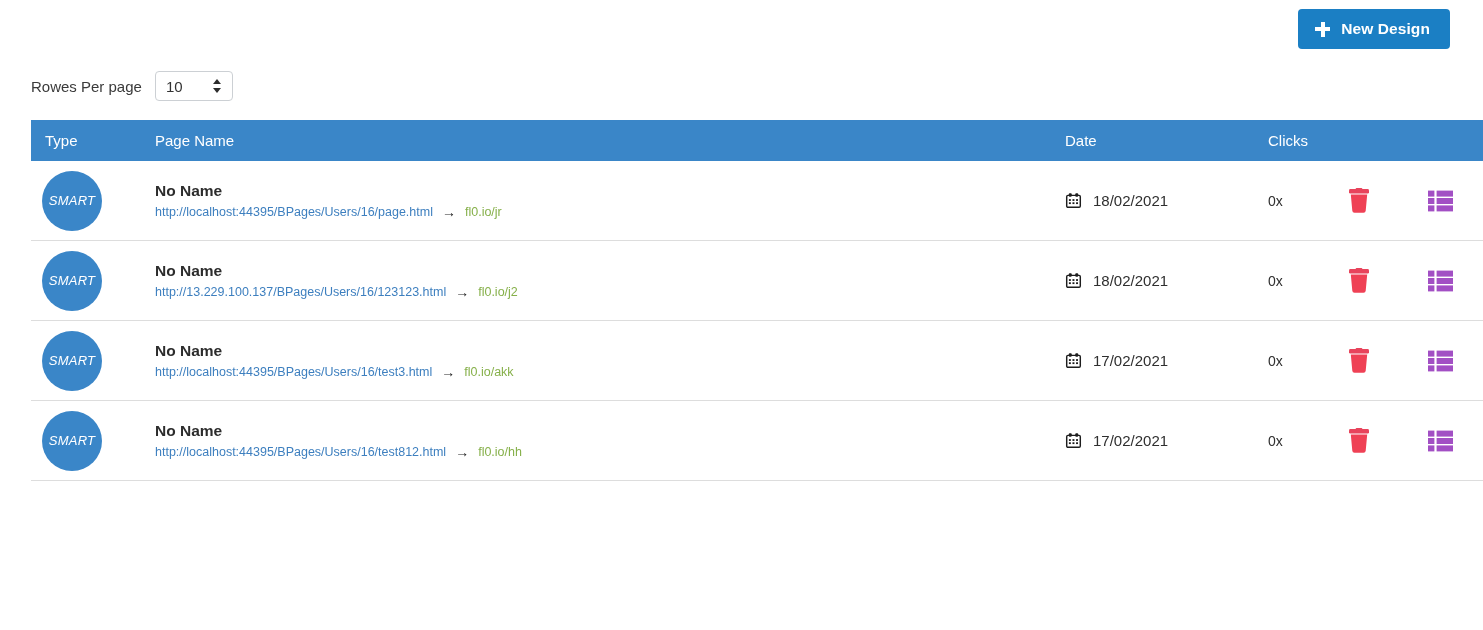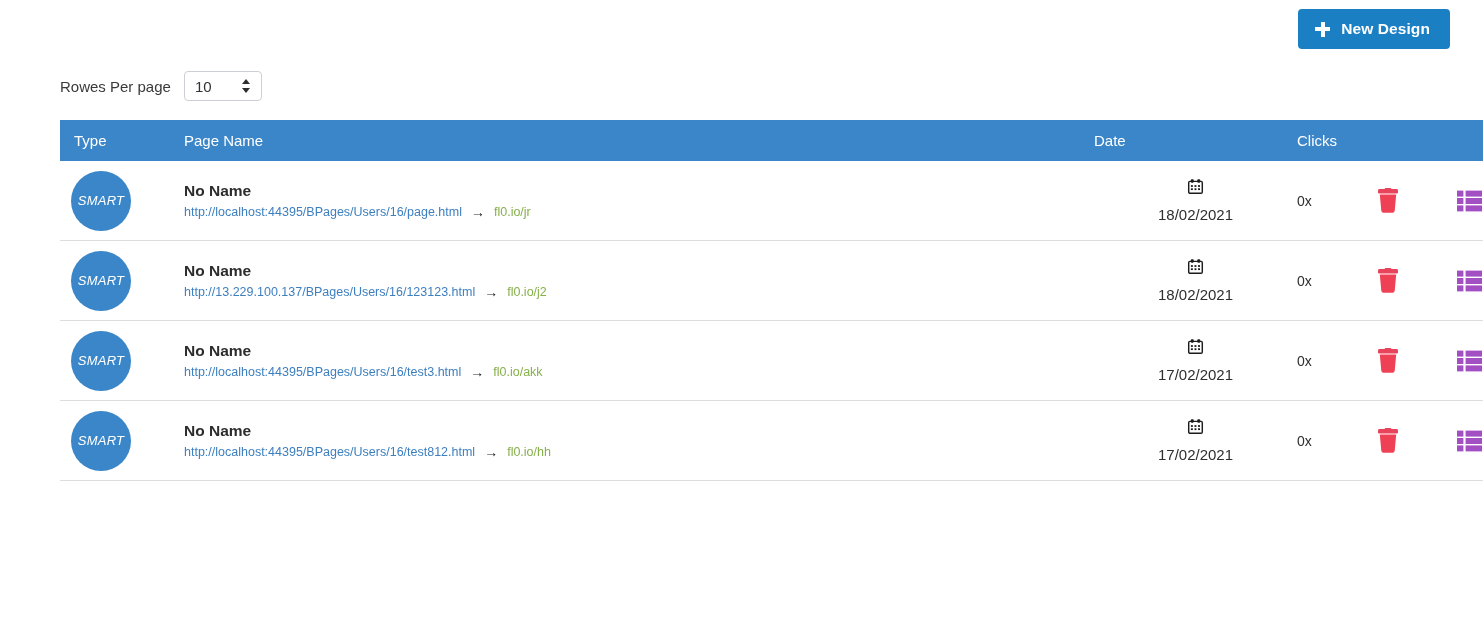--- a/index.html
+++ b/index.html
@@ -13,21 +13,20 @@
     font-family: "Liberation Sans", sans-serif;
     color: #333333;
     overflow: hidden;
     position: relative;
   }
   .page {
     position: relative;
     width: 1483px;
     height: 630px;
     box-sizing: border-box;
-    padding-left: 29px;
   }
 
   
   .topbar {
     height: 58px;
     display: flex;
     align-items: flex-start;
     justify-content: flex-end;
     padding: 9px 33px 0 0;
     box-sizing: border-box;
@@ -211,21 +210,20 @@
     text-decoration: none;
     white-space: nowrap;
   }
 
   .date-cell {
     display: flex;
     align-items: center;
     gap: 11px;
     font-size: 15px;
     color: #2f2f2f;
-    flex-direction: column;
   }
   .cal-icon { width: 17px; height: 17px; display: block; }
 
   .clicks-cell { font-size: 14px; color: #2f2f2f; }
 
   .icon-btn {
     background: none;
     border: none;
     padding: 0;
     cursor: pointer;

